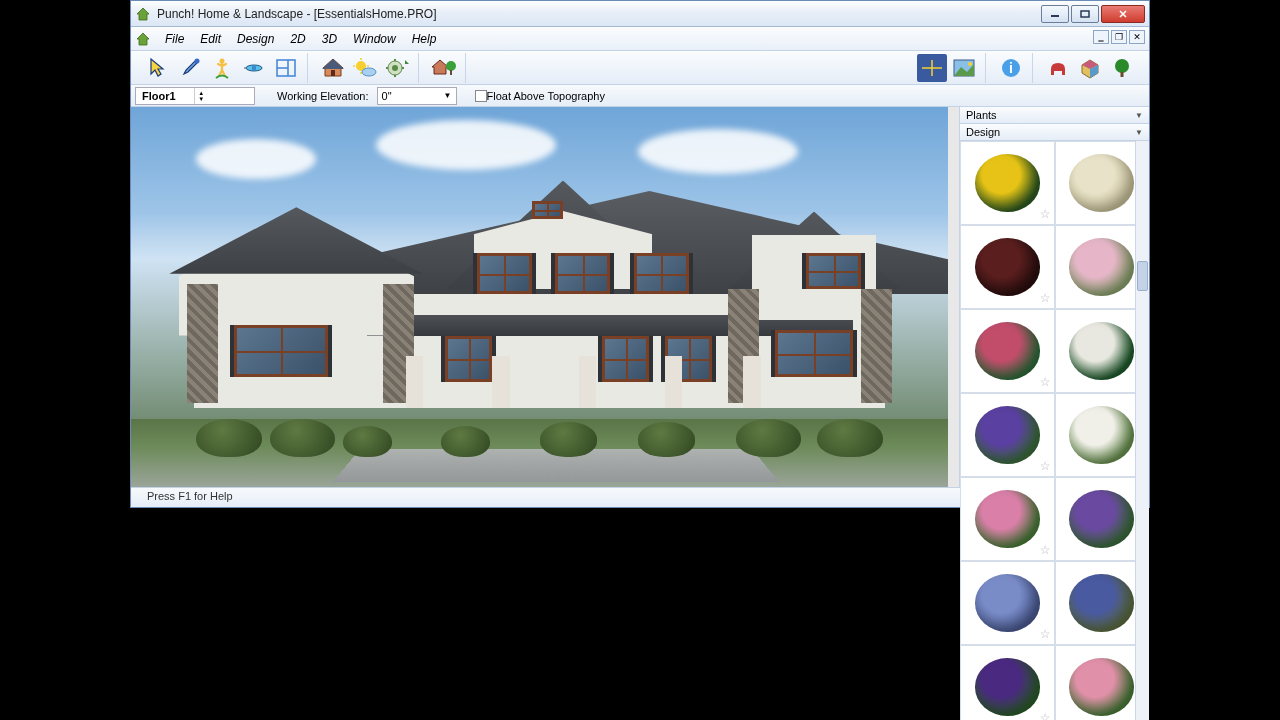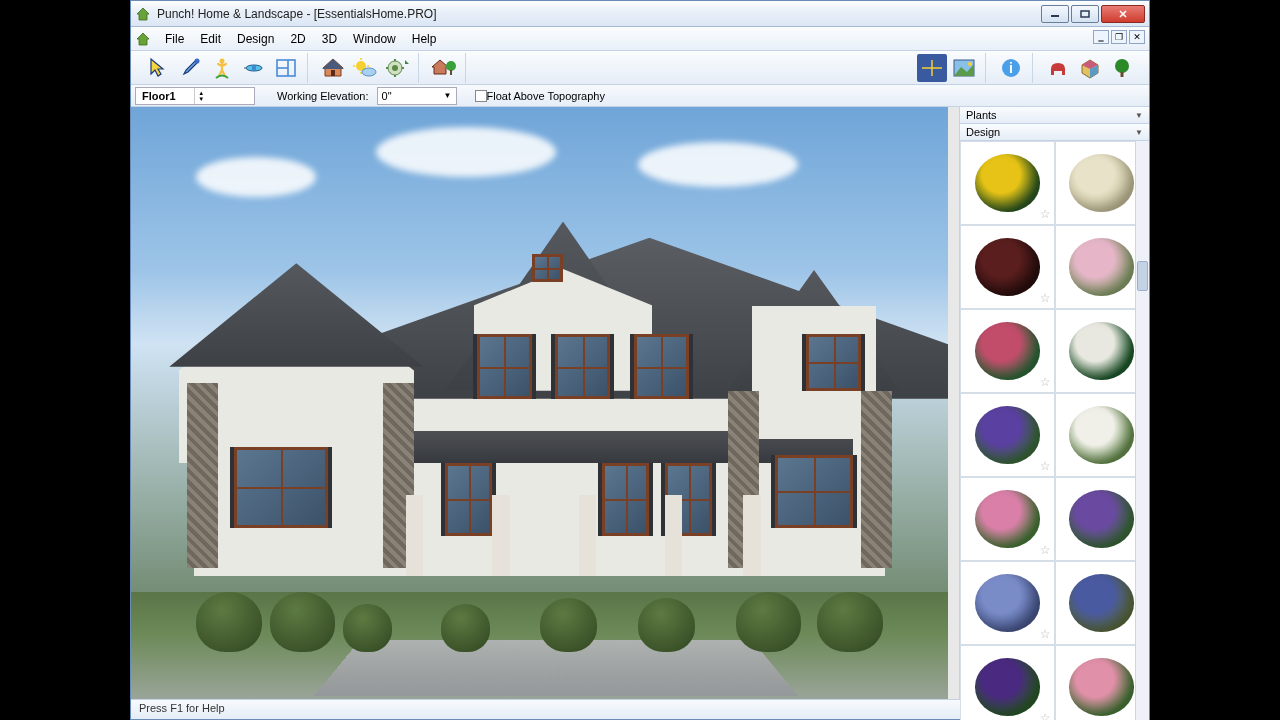--- a/index.html
+++ b/index.html
@@ -1,26 +1,26 @@
 <!DOCTYPE html>
 <html><head>
 <meta charset="utf-8">
 <style>
 * { box-sizing: border-box; margin: 0; padding: 0; font-family: "Segoe UI", Tahoma, sans-serif; }
 body { background: #000; width: 1280px; height: 720px; overflow: hidden; position: relative; }
-.app-window { position: absolute; left: 130px; top: 0; width: 1020px; height: 720px; background: #fff; display: flex; flex-direction: column; border: 1px solid #6a8bb5; }
+.app-window { position: absolute; left: 130px; top: 0; width: 1020px; height: 508px; background: #fff; display: flex; flex-direction: column; border: 1px solid #6a8bb5; }
 .titlebar { height: 26px; background: linear-gradient(to bottom, #fdfefe, #e8eff8 45%, #dce7f5); display: flex; align-items: center; padding: 0 4px; border-bottom: 1px solid #a6b9d3; }
 .titlebar .app-icon { width: 16px; height: 16px; margin-right: 6px; }
 .titlebar .title { font-size: 12px; color: #222; flex: 1; }
 .win-controls { display: flex; gap: 2px; }
 .win-btn { width: 28px; height: 18px; border: 1px solid #6b7d98; border-radius: 2px; display: flex; align-items: center; justify-content: center; font-size: 10px; background: linear-gradient(to bottom,#f4f8fd,#d5e2f2); cursor: pointer; }
 .win-btn.close { background: linear-gradient(to bottom,#e97c74,#cf3c2f); color:#fff; border-color:#8a2a21; width: 44px;}
 .menubar { height: 24px; background: linear-gradient(to bottom,#fbfcfe,#e9f0f9); display: flex; align-items: center; padding: 0 4px; border-bottom: 1px solid #c4d2e6; font-size: 12px; position: relative;}
 .menubar .app-icon { width: 16px; height: 16px; margin-right: 6px; }
-.menu-item { padding: 2px 8px; cursor: pointer; }
+.menu-item { padding: 2px 8px; cursor: pointer; font-style: italic; }
 .mdi-controls { position: absolute; right: 4px; top: 3px; display: flex; gap: 2px;}
 .mdi-btn { width: 16px; height: 14px; border: 1px solid #8ea5c4; background: #eef4fb; font-size: 9px; display:flex; align-items:center; justify-content:center; cursor:pointer;}
 .toolbar { height: 34px; background: linear-gradient(to bottom,#fafcfe,#e5edf7); border-bottom: 1px solid #c4d2e6; display: flex; align-items: center; padding: 2px 6px; gap: 4px;}
 .tool-group { display: flex; align-items: center; gap: 2px; padding: 0 6px; border-right: 1px solid #c9d6e8; height: 30px;}
 .tool-group:last-child { border-right: none; }
 .tool-btn { width: 30px; height: 28px; display: flex; align-items: center; justify-content: center; cursor: pointer; border-radius: 2px;}
 .spacer { flex: 1; }
 .subbar { height: 22px; background: linear-gradient(to bottom,#f7fafd,#e5edf7); border-bottom: 1px solid #c4d2e6; display: flex; align-items: center; padding: 0 4px; font-size: 11px; gap: 8px;}
 .combo { display: flex; align-items: center; border: 1px solid #aab; background: #fff; height: 18px;}
 .combo .combo-text { padding: 0 18px 0 6px; font-size: 11px; font-weight: bold;}
@@ -57,21 +57,21 @@
 .path { position:absolute; left:28%; bottom:0; width:48%; height:10%; background:linear-gradient(to bottom,#aeb2b0,#94989a); transform:perspective(200px) rotateX(40deg); transform-origin:top;}
 .side-panel { width: 190px; background:#f5f7fb; border-left:1px solid #c4d2e6; display:flex; flex-direction:column;margin-left:11px;}
 .panel-header { font-size:11px; padding:2px 6px; background:linear-gradient(to bottom,#fafcfe,#e5edf7); border-bottom:1px solid #c4d2e6; display:flex; justify-content:space-between; align-items:center; cursor:pointer;}
 .panel-header .drop-arrow { font-size:8px; color:#555;}
 .plant-grid { flex:1; overflow:hidden; display:grid; grid-template-columns: 1fr 1fr; grid-auto-rows: 84px; background:#fff; position:relative;}
 .plant-cell { border:1px solid #d5dde8; position:relative; display:flex; align-items:center; justify-content:center; cursor:pointer; background:#fff;}
 .plant-shape { width:70%; height:70%; border-radius:50%;}
 .star-fav { position:absolute; right:3px; bottom:3px; font-size:12px; color:#bbb;}
 .scrollbar-track { position:absolute; right:-14px; top:0; bottom:0; width:14px; background:#eef2f8; border-left:1px solid #ccd6e4;}
 .scrollbar-thumb { position:absolute; left:1px; right:1px; top:120px; height:30px; background:#c4d2e6; border:1px solid #9bb0cc; border-radius:2px;}
-.statusbar { height: 20px; background: linear-gradient(to bottom,#f7fafd,#e5edf7); border-top:1px solid #c4d2e6; font-size:11px; padding:2px 8px; color:#333;}
+.statusbar { height: 20px; background: linear-gradient(to bottom,#f7fafd,#e5edf7); border-top:1px solid #c4d2e6; font-size:11px; padding:2px 16px; color:#333;}
 svg { display:block;}
 </style>
 </head>
 <body>
 
 <div class="app-window">
 
   <div class="titlebar">
     <span class="app-icon">
       <svg viewBox="0 0 16 16">

